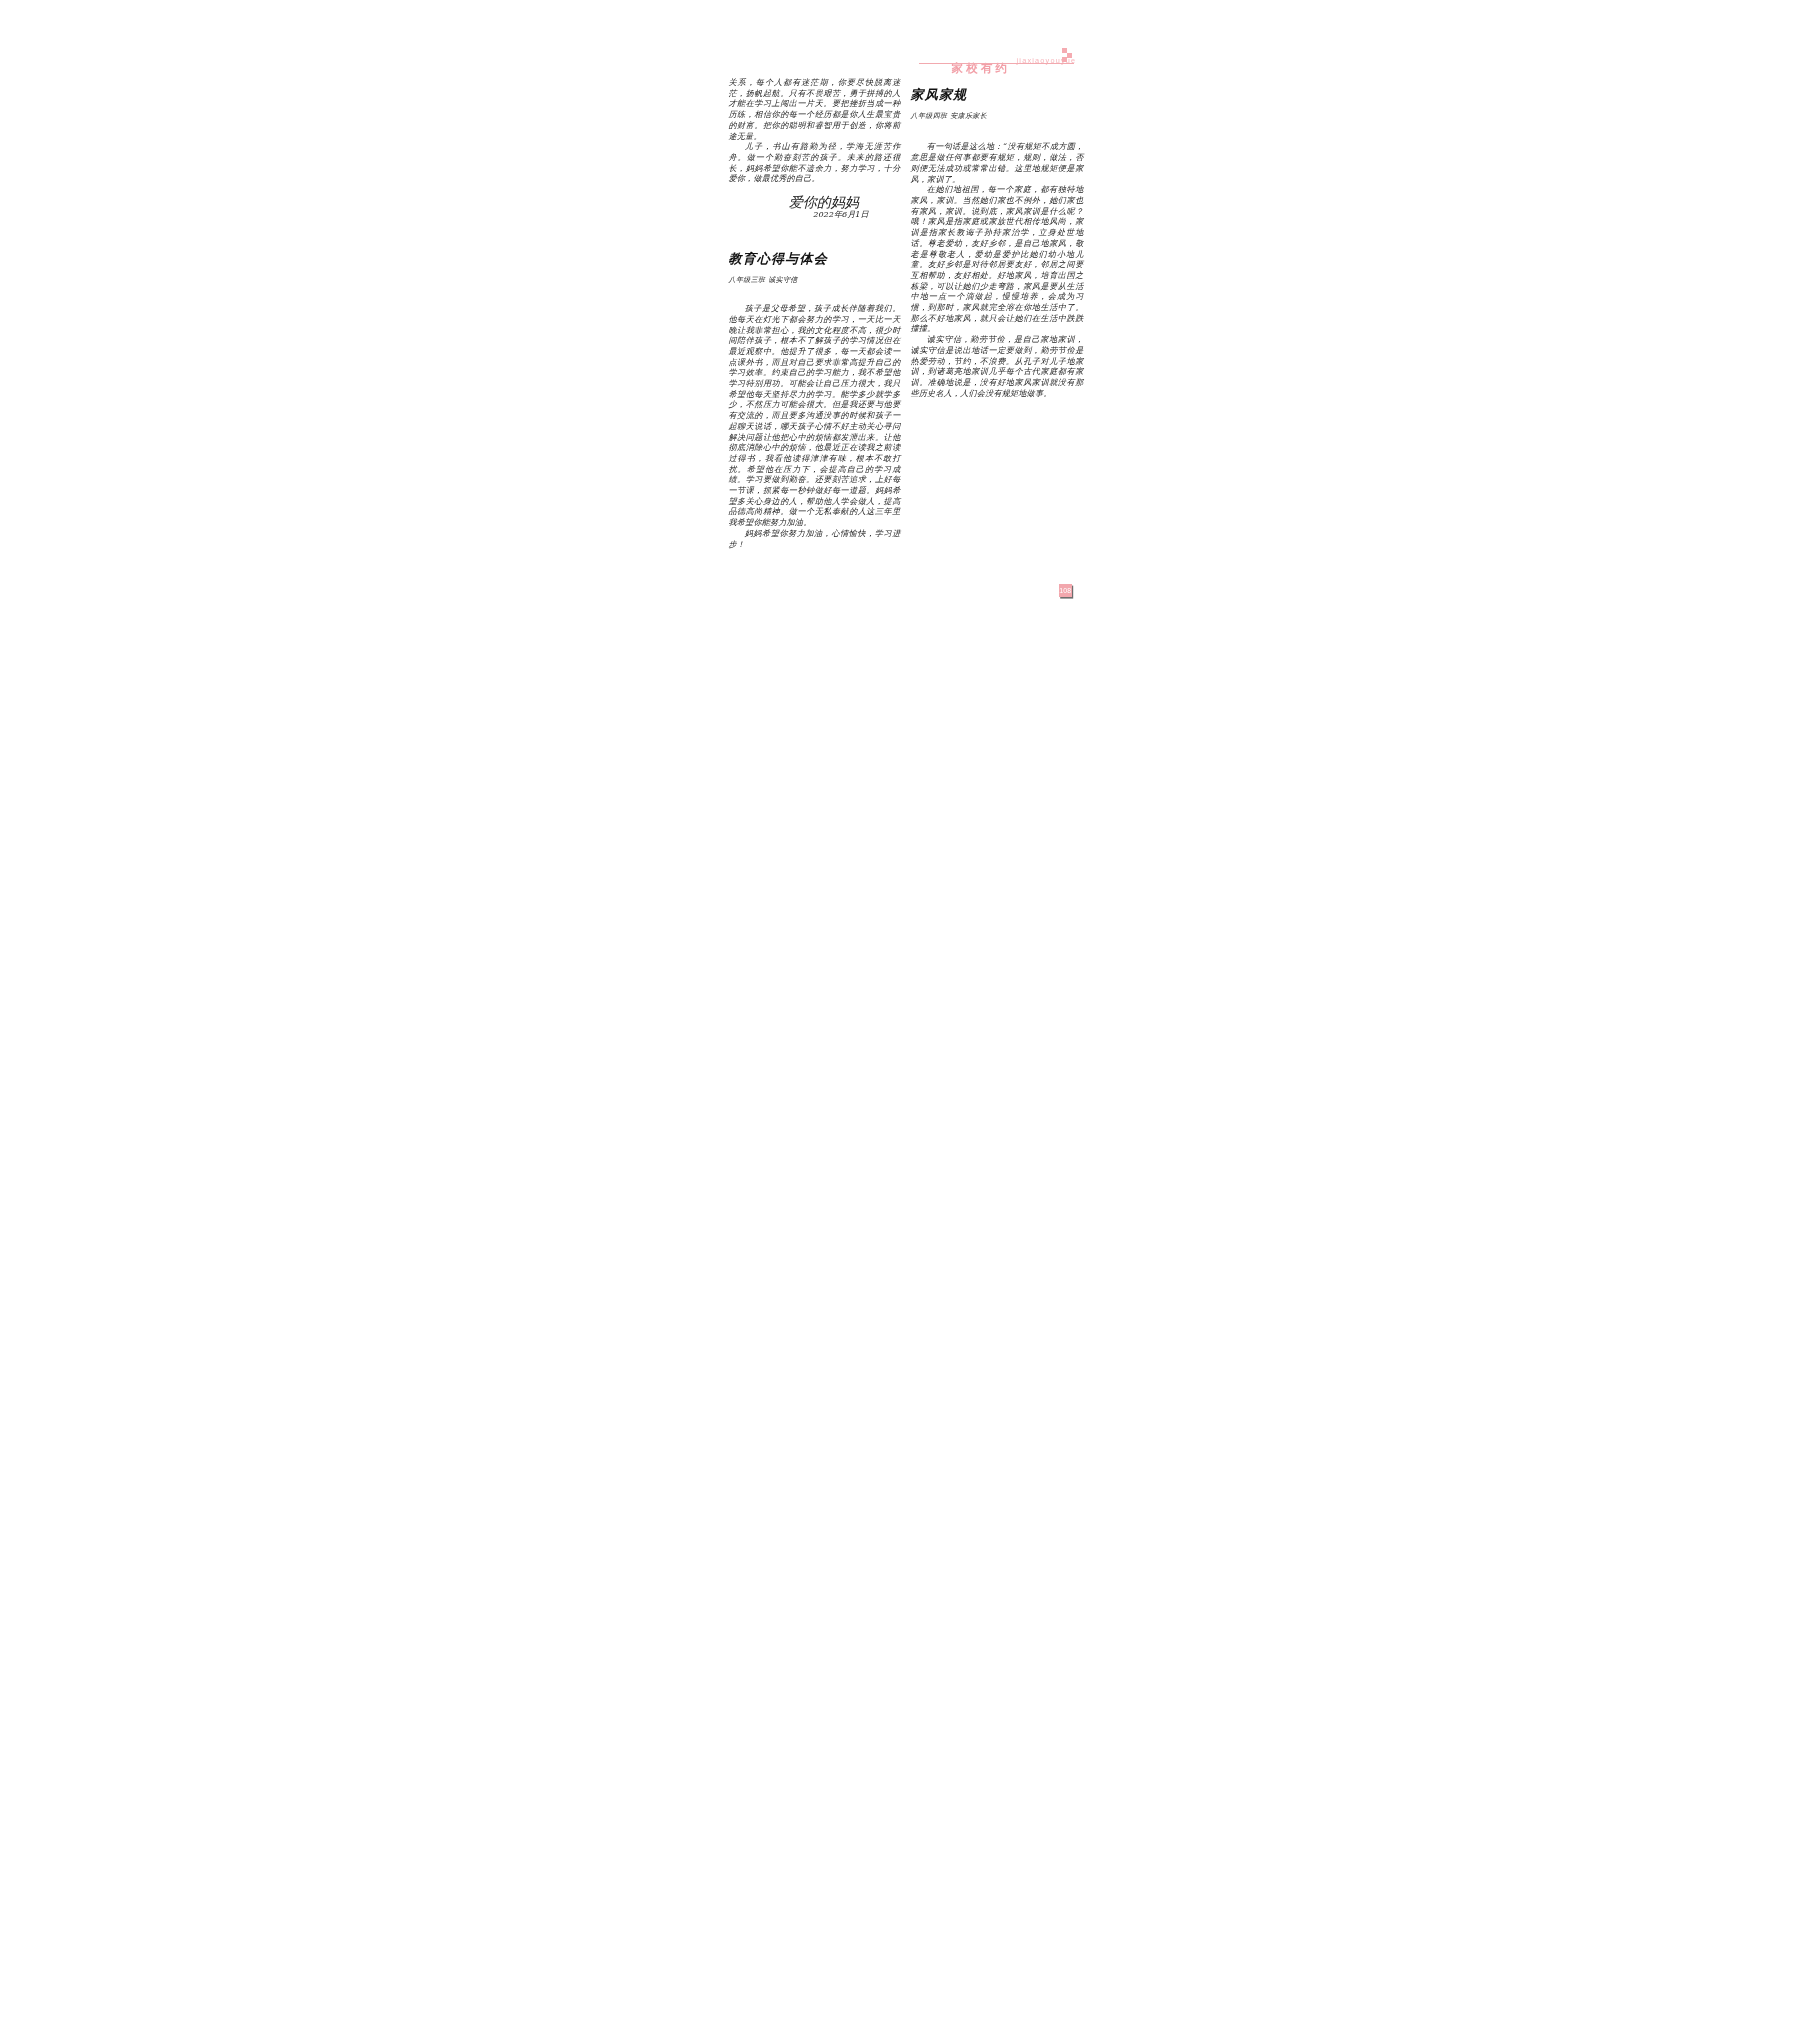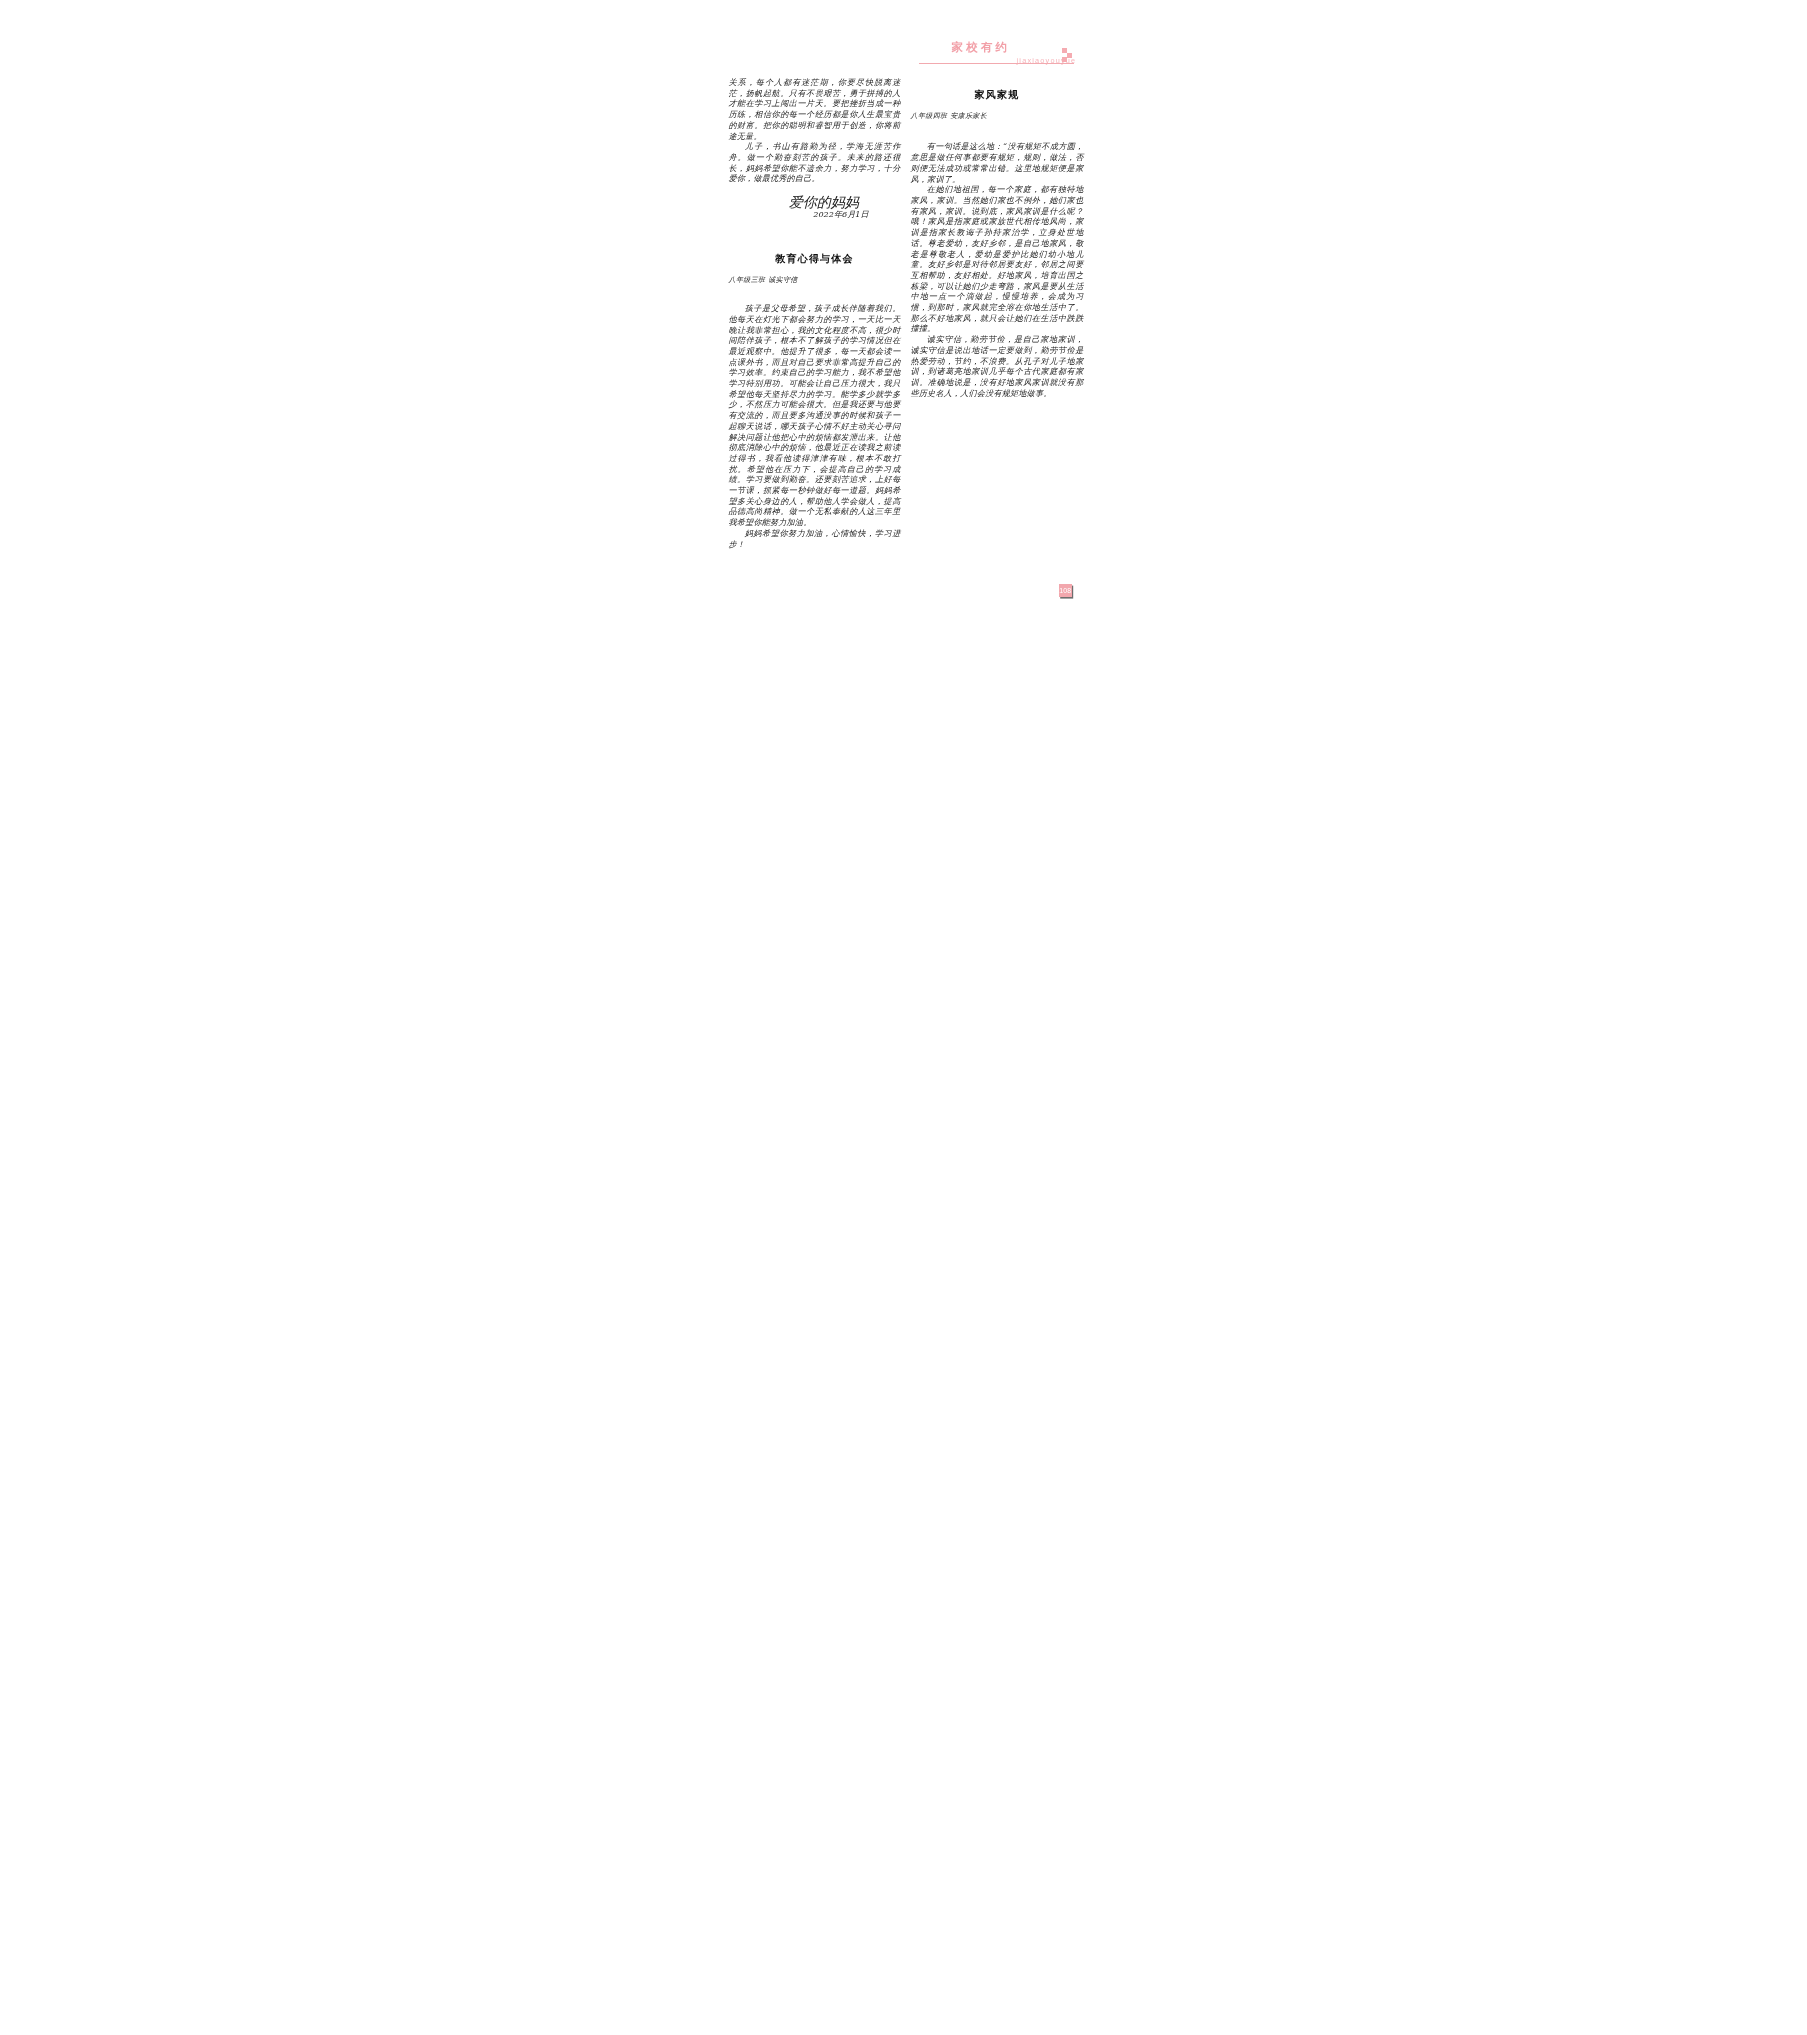--- a/index.html
+++ b/index.html
@@ -3,21 +3,21 @@
 <meta charset="utf-8">
 <style>
   html,body { margin:0; padding:0; background:#ffffff; }
   .page {
     position:relative; width:452px; height:639px; background:#ffffff;
     overflow:hidden; margin:0 auto;
     font-family:"DejaVu Serif","Liberation Serif",serif;
   }
   
   .brand {
-    position:absolute; left:274px; top:40px;
+    position:absolute; left:274px; top:61px;
     font-family:"Liberation Sans",sans-serif; font-weight:bold;
     font-size:11.4px; letter-spacing:3.3px; color:#f2a0a8; white-space:nowrap;
   }
   .pinyin {
     position:absolute; left:339px; top:56px;
     font-family:"Liberation Sans",sans-serif; font-weight:normal;
     font-size:7.3px; letter-spacing:1.2px; color:#f6b4ba; white-space:nowrap;
   }
   .header-rule {
     position:absolute; left:241px; top:63px; width:155px; height:1.2px;
@@ -37,22 +37,22 @@
     font-size:8.1px; line-height:10.7px; letter-spacing:0.2px;
     text-align:justify; color:#1c1c1c; font-style:italic; margin:0;
   }
   .indent { text-indent:2em; }
 
   .signature { margin-top:12.2px; text-align:right; padding-right:32px; }
   .sig-name { font-size:14px; line-height:12.2px; font-style:italic; color:#1c1c1c; margin-right:9.8px; }
   .sig-date { font-size:8.1px; line-height:12.2px; font-style:italic; color:#1c1c1c; }
 
   .article-title {
-    margin:0; text-align:center; font-size:10px; font-weight:bold;
-    letter-spacing:1.2px; color:#111111; line-height:14.7px;
+    margin:0; text-align:left; font-size:13px; font-weight:bold;
+    font-style:italic; letter-spacing:1.2px; color:#111111; line-height:14.7px;
   }
   .article-byline {
     margin-top:9.4px; text-align:left; font-size:7px; letter-spacing:0.4px;
     font-style:italic; color:#1c1c1c; line-height:9px;
   }
   .article-body { margin-top:18px; }
   .rt1-body { margin-top:20.4px; }
   .letter-body { margin-top:22px; }
 
   

